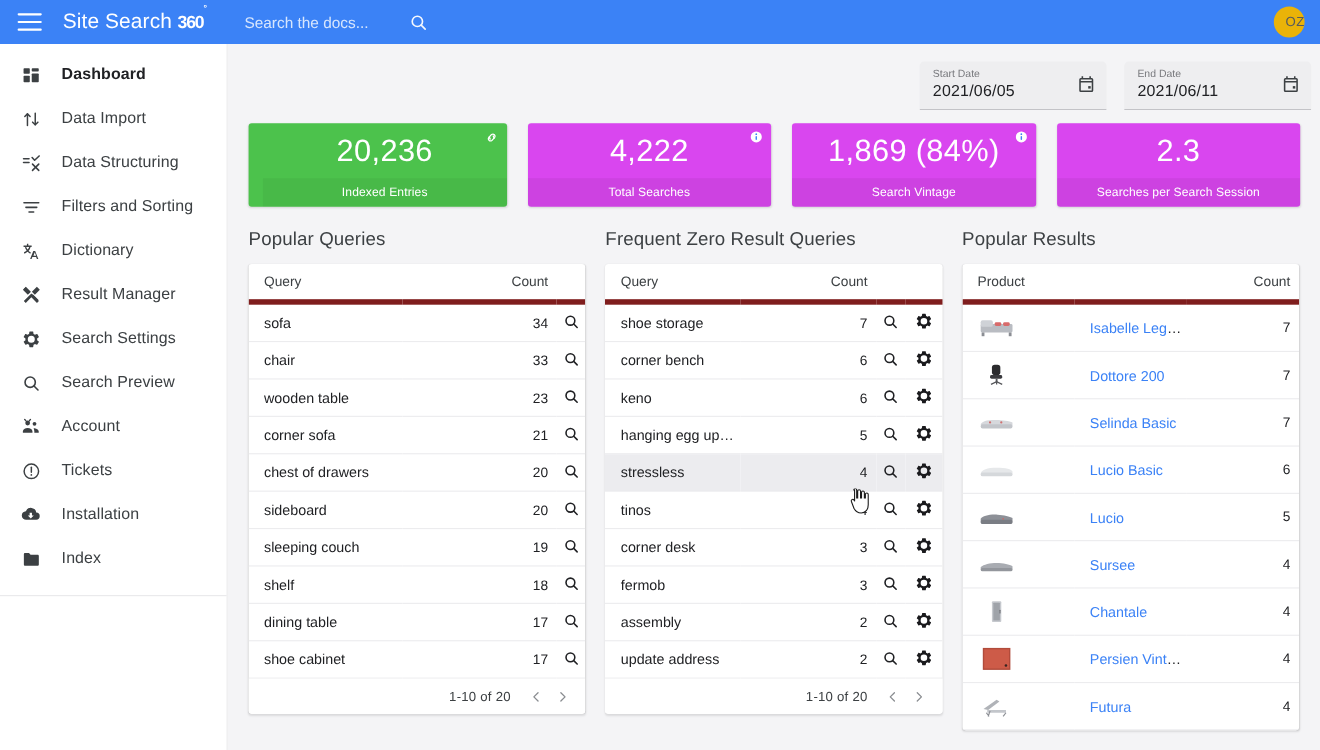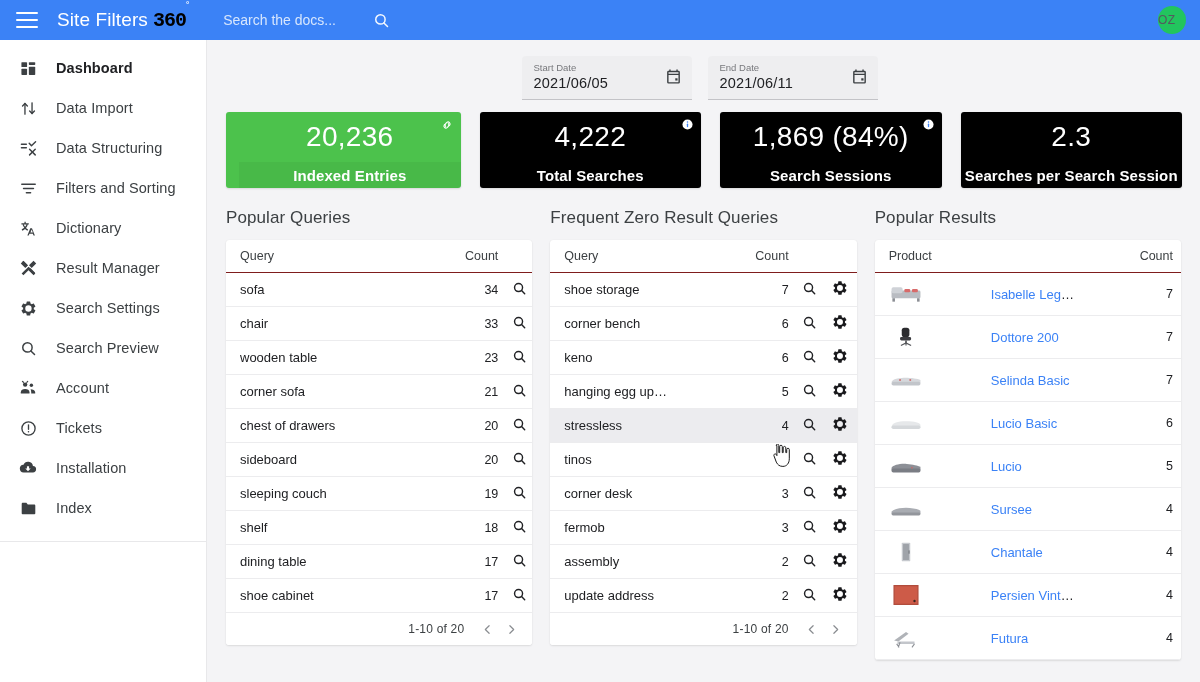--- a/index.html
+++ b/index.html
@@ -19,38 +19,38 @@
     padding: 0 14px 0 16px;
     color: #fff;
     position: relative; z-index: 20;
   }
   .hamburger { width: 22px; height: 16px; display: flex; flex-direction: column; justify-content: space-between; cursor: pointer; }
   .hamburger i { display: block; height: 2px; background: #fff; border-radius: 1px; }
   .brand { display: flex; align-items: baseline; margin-left: 19px; }
   .brand-text { font-size: 19px; font-weight: 400; letter-spacing: .1px; color: #fff; }
   .brand-mark { margin-left: 5px; display: inline-flex; align-items: flex-start; position: relative; }
   .brand-mark .m360 {
-    font-size: 20px; font-weight: 700; color: #000000; letter-spacing: -1px;
-    font-family: Liberation Mono, monospace;
+    font-size: 16px; font-weight: 700; color: #ffffff; letter-spacing: -1px;
+    font-family: Liberation Sans, sans-serif;
   }
   .brand-mark .deg { font-size: 8px; color: #fff; position: relative; top: -9px; left: 0px; font-weight: 700; }
 
   .searchwrap { display: flex; align-items: center; margin-left: 34px; width: 180px; }
   .search-input {
     background: transparent; border: none; outline: none;
     color: #ffffff; font-size: 14px; width: 148px;
     font-family: "Liberation Sans", sans-serif;
   }
   .search-input::placeholder { color: #d7e6fd; opacity: 1; }
   .topsearch-icon { margin-left: 2px; opacity: .95; cursor: pointer; display: flex; }
   .avatar {
     margin-left: auto;
     width: 28px; height: 28px; border-radius: 50%;
-    background: #22c55e; color: #55595e;
-    display: flex; align-items: center; justify-content: flex-start;
+    background: #eab308; color: #55595e;
+    display: flex; align-items: center; justify-content: flex-end;
     font-size: 12px; font-weight: 500; letter-spacing: .3px;
     cursor: pointer;
   }
 
   
   .body { flex: 1; display: flex; min-height: 0; }
 
   
   .sidebar {
     width: 207px; min-width: 207px;
@@ -69,21 +69,21 @@
     display: flex; align-items: center; justify-content: center;
     color: #3c4043; margin-right: 16px;
   }
   .nav-label { font-size: 14.5px; letter-spacing: .1px; }
   .nav-item.active .nav-label { font-weight: 700; color: #202124; }
   .sb-divider { height:1px; background:#e8e8ea; margin-top: 13px; }
 
   
   .main { flex: 1; padding: 0; position: relative; min-width: 0; background: #f4f4f6; }
 
-  .daterow { display: flex; justify-content: center; gap: 16px; padding: 16px 8px 0 0; }
+  .daterow { display: flex; justify-content: flex-end; gap: 16px; padding: 16px 8px 0 0; }
   .datefield {
     width: 170px; height: 44px;
     background: #eeeef0;
     border-radius: 4px 4px 0 0;
     border-bottom: 1px solid #c3c3c7;
     padding: 5px 10px 0 12px;
     display: flex; align-items: flex-start; justify-content: space-between;
     cursor: pointer;
   }
   .df-left { display: flex; flex-direction: column; }
@@ -94,26 +94,26 @@
   
   .kpis { display: flex; gap: 19px; padding: 12px 18px 0 19px; }
   .kpi {
     flex: 1; height: 76px; border-radius: 3px;
     display: flex; flex-direction: column;
     position: relative; overflow: hidden;
     box-shadow: 0 1px 2px rgba(0,0,0,.12);
     cursor: pointer;
   }
   .kpi.green { background: #4cc24c; padding-left: 13px; }
-  .kpi.blue  { background: #000000; }
+  .kpi.blue  { background: #d946ef; }
   .kpi-top { flex: 1; display: flex; align-items: center; justify-content: center; }
   .kpi-num { color: #fff; font-size: 28px; font-weight: 300; letter-spacing: .3px; }
   .kpi-foot {
     height: 26px; display: flex; align-items: center; justify-content: center;
-    color: #fff; font-size: 15px; font-weight: 700; letter-spacing: .1px;
+    color: #fff; font-size: 11px; font-weight: 400; letter-spacing: .1px;
   }
   .kpi.green .kpi-foot { background: rgba(0,0,0,.045); }
   .kpi.blue  .kpi-foot { background: rgba(0,0,0,.055); }
   .kpi-badge { position: absolute; top: 7px; right: 8px; display: flex; }
 
   
   .panels { display: flex; gap: 18px; padding: 20px 19px 0 19px; align-items: flex-start; }
   .panel { flex: 1; min-width: 0; }
   .panel-title {
     font-size: 17px; color: #3c4043; font-weight: 400;
@@ -121,21 +121,21 @@
   }
   .card {
     background: #fff; border-radius: 3px;
     box-shadow: 0 1px 2px rgba(0,0,0,.10), 0 0 1px rgba(0,0,0,.08);
     overflow: hidden;
   }
   table.tbl { width: 100%; border-collapse: collapse; table-layout: fixed; }
   table.tbl th {
     text-align: left; font-size: 12.5px; font-weight: 400; color: #3c4043;
     padding: 9px 0 9px 14px; height: 31px;
-    border-bottom: 1px solid #7f1d1d;
+    border-bottom: 5px solid #7f1d1d;
   }
   table.tbl th.num { text-align: right; padding-right: 8px; }
   table.tbl th.act { width: 26px; padding: 0; }
   table.tbl th.act2 { width: 34px; padding: 0; }
   table.tbl td {
     font-size: 13px; color: #202124;
     padding: 9px 0 9px 14px; height: 31.5px;
     border-bottom: 1px solid #ececee;
     white-space: nowrap; overflow: hidden; text-overflow: ellipsis;
   }
@@ -170,21 +170,21 @@
 <div class="app">
 
   <div class="topbar">
     <div class="hamburger">
         <i></i>
         <i></i>
         <i></i>
       </div>
 
     <div class="brand">
-      <span class="brand-text">Site Filters</span>
+      <span class="brand-text">Site Search</span>
       <span class="brand-mark">
         <span class="m360">360</span>
         <span class="deg">°</span>
       </span>
     </div>
 
     <div class="searchwrap">
       <input class="search-input" type="text" placeholder="Search the docs..." style="">
       <span class="topsearch-icon">
         <svg width="17" height="17" viewBox="0 0 24 24" fill="none" stroke="#ffffff" stroke-width="2.1" stroke-linecap="round">
@@ -389,21 +389,21 @@
             <span class="kpi-badge">
               <svg width="11" height="11" viewBox="0 0 24 24">
                 <circle cx="12" cy="12" r="11" fill="#ffffff"></circle>
                 <rect x="10.6" y="10" width="2.8" height="8" rx="1.4" fill="#3b82f6"></rect>
                 <circle cx="12" cy="6.6" r="1.7" fill="#3b82f6"></circle>
               </svg>
             </span>
             <div class="kpi-top">
               <span class="kpi-num">1,869 (84%)</span>
             </div>
-            <div class="kpi-foot">Search Sessions</div>
+            <div class="kpi-foot">Search Vintage</div>
           </div>
           <div class="kpi blue">
             <div class="kpi-top">
               <span class="kpi-num">2.3</span>
             </div>
             <div class="kpi-foot">Searches per Search Session</div>
           </div>
         </div>
 
       <div class="panels">

